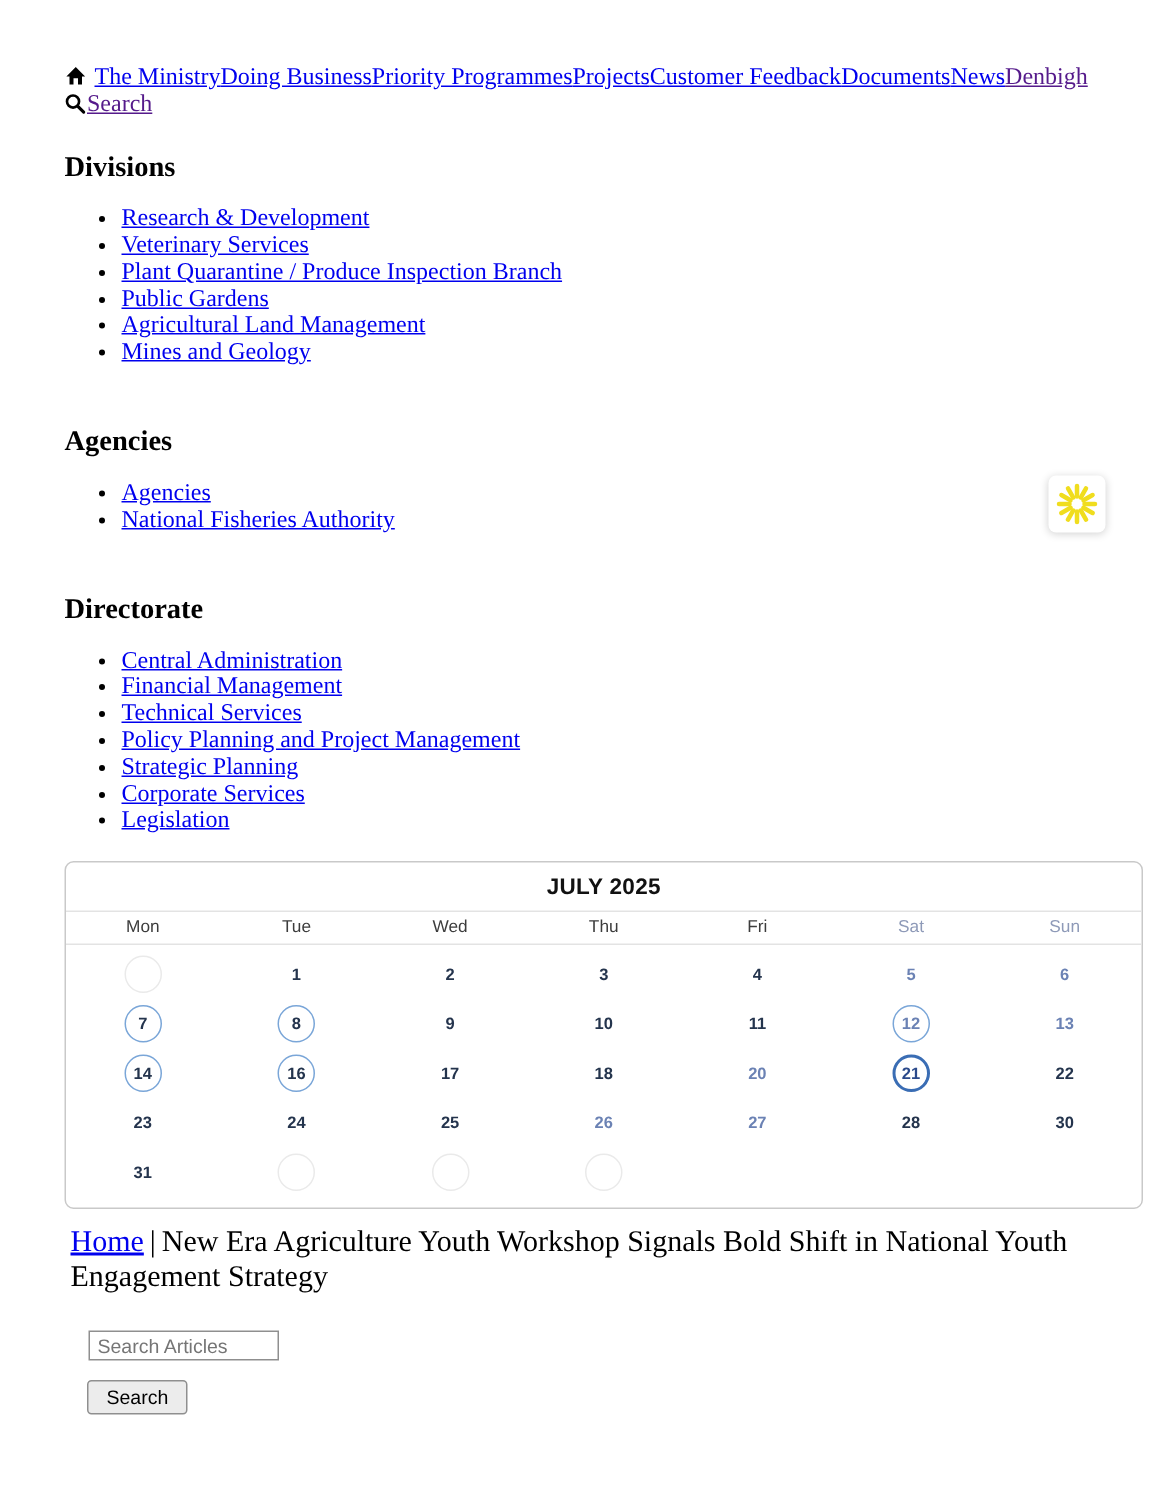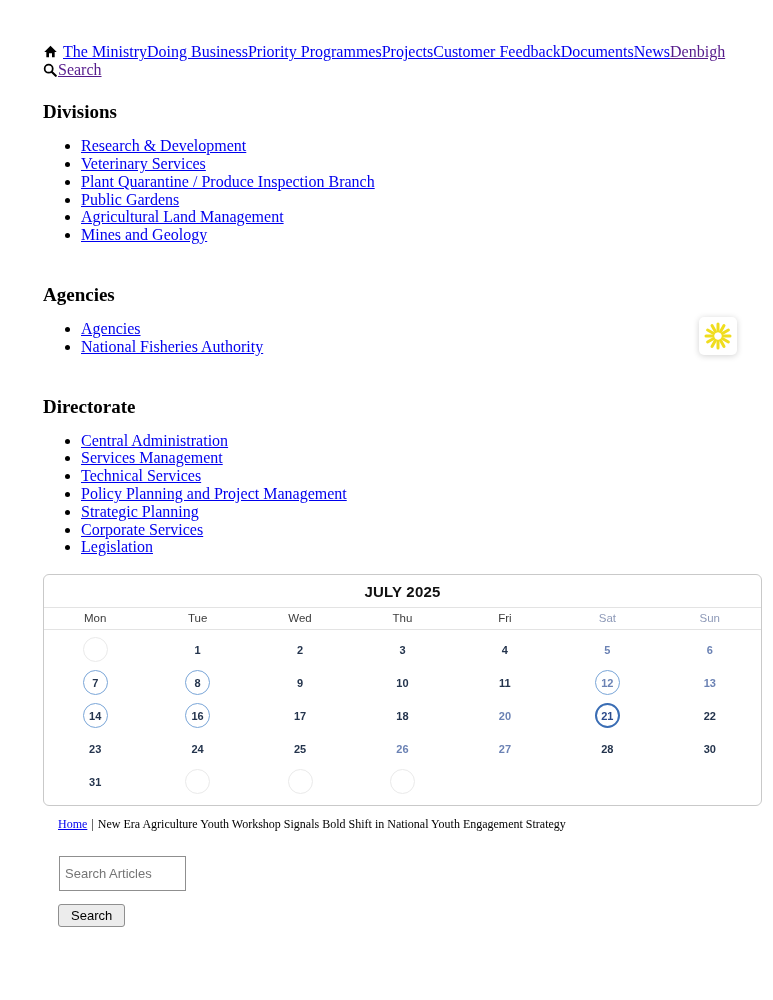--- a/index.html
+++ b/index.html
@@ -59,28 +59,28 @@
     border: 1px solid transparent;
     display: flex; align-items: center; justify-content: center;
     font-size: 11px; font-weight: 700; color: var(--weekday-text);
   }
   .cal-day.weekend { color: var(--weekend-text); }
   .cal-day.event { border-color: var(--event-ring); cursor: pointer; }
   .cal-day.today { border: 2px solid var(--accent); color: #2b4a8b; cursor: pointer; }
   .cal-day.empty { border-color: var(--empty-ring); }
 
   
-  .breadcrumb { margin: 11px 0 0 15px; font-size: 12px; }
+  .breadcrumb { margin: 11px 0 0 4px; font-size: 20px; }
   .breadcrumb a { color: var(--link); text-decoration: underline; cursor: pointer; }
   .breadcrumb .sep { margin: 0 4px; }
 
   
   .search-area { margin: 24px 0 0 16px; }
   .search-area input {
-    width: 127px; height: 35px;
+    width: 127px; height: 20px;
     font: 13px "Liberation Sans", sans-serif;
     border: 1px solid #8f8f8f; padding: 2px 5px; color: #3b82f6;
     background: #fff;
   }
   .search-area input::placeholder { color: #757575; }
   .search-btn-row { margin: 13px 0 0 15px; }
   .search-btn-row button {
     font: 13px "Liberation Sans", sans-serif;
     background: #ececec; border: 1px solid #8f8f8f;
     border-radius: 3px; padding: 3px 12px; color: #000; cursor: pointer;
@@ -129,21 +129,21 @@
         <h3>Agencies</h3>
         <ul>
           <li><a>Agencies</a></li>
           <li><a>National Fisheries Authority</a></li>
         </ul>
       </div>
       <div class="section">
         <h3>Directorate</h3>
         <ul>
           <li><a>Central Administration</a></li>
-          <li><a>Services Management</a></li>
+          <li><a>Financial Management</a></li>
           <li><a>Technical Services</a></li>
           <li><a>Policy Planning and Project Management</a></li>
           <li><a>Strategic Planning</a></li>
           <li><a>Corporate Services</a></li>
           <li><a>Legislation</a></li>
         </ul>
       </div>
     </div>
 
   <div class="calendar">

